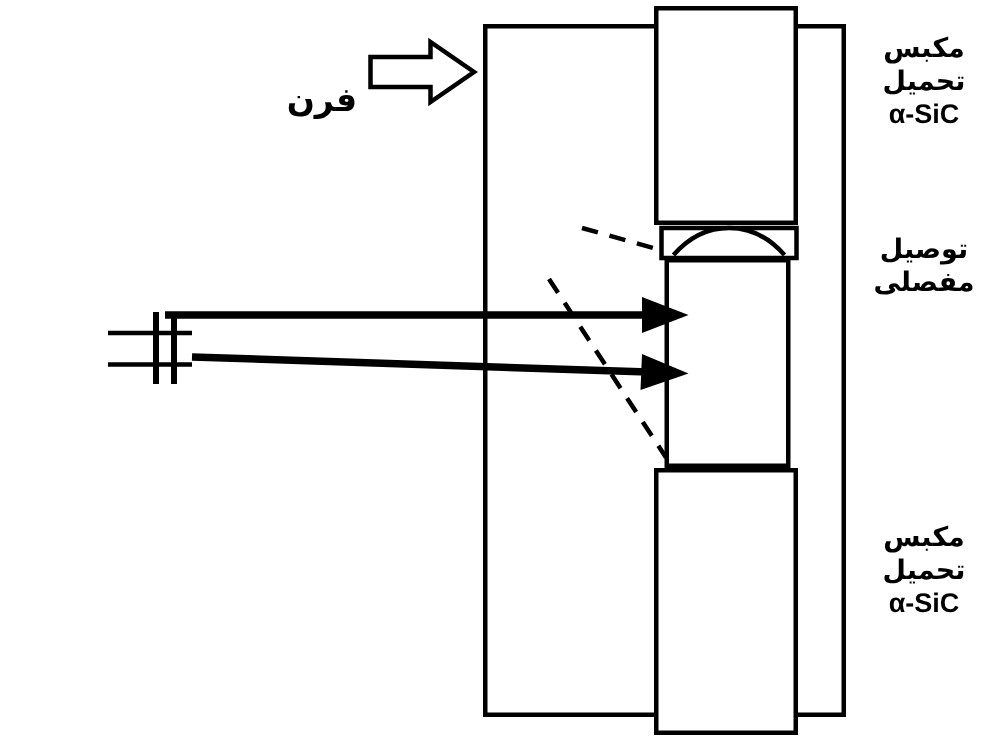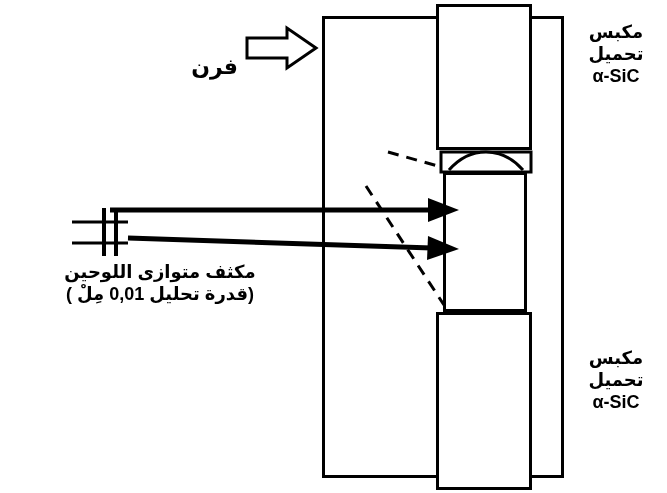--- a/index.html
+++ b/index.html
@@ -77,26 +77,26 @@
       <line x1="388" y1="152" x2="438" y2="166" stroke="#000" stroke-width="3" stroke-dasharray="11,8"></line>
     </g>
     <g>
       <line x1="366" y1="186" x2="444" y2="305" stroke="#000" stroke-width="3" stroke-dasharray="11,8"></line>
     </g>
   </svg>
 
   <div class="txt f22 t-right" style="left:178px;top:30px;width:60px;margin-top:24px;">فرن</div>
 
 
-  <div class="txt f21 t-right" style="left:14px;top:262px;width:292px;">مكثف متوازى اللوحين
-(قدرة تحليل 0,01 مِلْ )</div>
 
 
   <div class="txt f21 t-right" style="left:572px;top:22px;width:88px;">مكبس
 تحميل
 α-SiC</div>
 
+  <div class="txt f21 t-right" style="left:572px;top:156px;width:88px;">توصيل
+مفصلى</div>
 
   <div class="txt f21 t-right" style="left:572px;top:348px;width:88px;">مكبس
 تحميل
 α-SiC</div>
 
 </div>
 
 </body></html>

